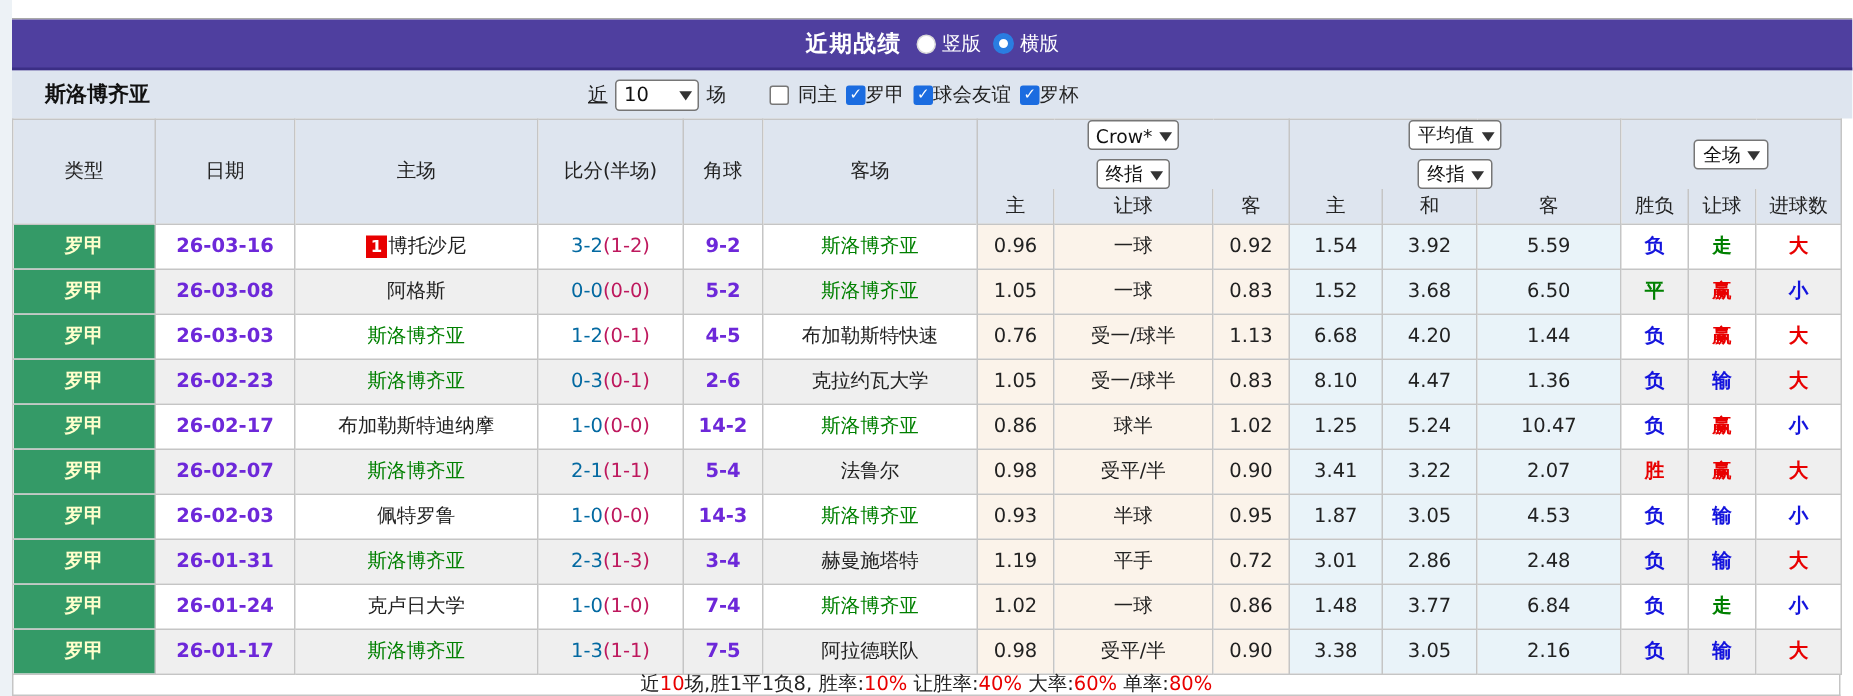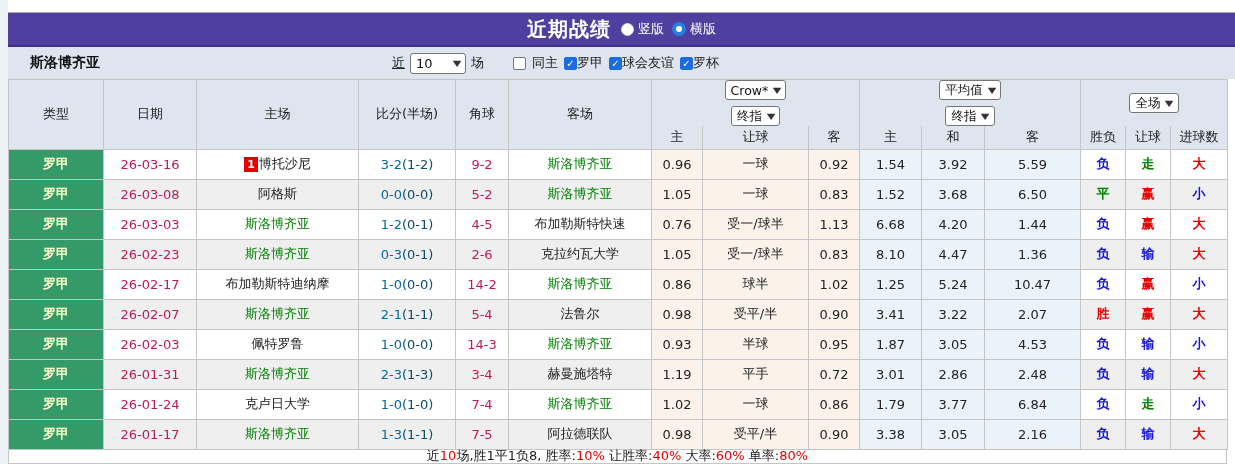--- a/index.html
+++ b/index.html
@@ -6,21 +6,21 @@
   html,body { width:1235px; height:464px; overflow:hidden; background:#fff;
     font-family:"DejaVu Sans","Liberation Sans",sans-serif; font-size:13px; color:#222; }
   .page { position:relative; width:1235px; height:464px; display:flex; }
   .gutter { width:8px; background:#edf2f6; flex:0 0 8px; }
   .content { width:1227px; }
 
   .top-strip { height:13px; background:#fff; border-bottom:1px solid #a9a9a9; }
 
   .title-bar { height:34px; background:#4f3f9f; border-bottom:2px solid #3b2e85;
     display:flex; align-items:center; justify-content:center; gap:10px; color:#fff; }
-  .title-bar .title { font-weight:bold; font-size:20px; letter-spacing:1px; }
+  .title-bar .title { font-weight:bold; font-size:15px; letter-spacing:1px; }
   .radio-group { display:flex; align-items:center; gap:8px; font-size:13px; }
   .radio-opt { display:flex; align-items:center; gap:4px; cursor:pointer; }
   .radio { width:13px; height:13px; border-radius:50%; background:#fff; border:1px solid #d9d9d9; }
   .radio.checked { border:4px solid #2a7de1; background:#fff; width:14px; height:14px; }
 
   .filter-bar { height:32px; background:#dee5ef; display:flex; align-items:center; }
   .team-name { font-weight:bold; font-size:14px; color:#111; margin-left:22px; }
   .filter-controls { display:flex; align-items:center; margin-left:292px; gap:5px; }
   .near-link { color:#222; text-decoration:underline; cursor:pointer; }
   .fake-select { display:inline-flex; align-items:center; justify-content:space-between;
@@ -41,23 +41,23 @@
   .hrow2 th { height:23px; border-top:none; }
   thead th.span2 { height:45px; }
   .sel-wrap { display:flex; align-items:center; justify-content:center; gap:6px;flex-direction:column; }
   .sel-wrap .fake-select { height:20px; font-size:12.5px; }
 
   tbody td { height:30px; font-size:13px; }
   tbody tr:nth-child(even) td { background:#efefef; }
   td.type { background:#349a67 !important; color:#ffffcc; font-weight:bold; }
   td.peach { background:#fbf3ea !important; }
   td.blue { background:#e9f3f9 !important; }
-  td.date, td.corner { color:#be185d; }
+  td.date, td.corner { color:#6d28d9;font-weight:bold; }
   .score-ft { color:#0369a1; }
-  .score-ht { color:#0c4a6e; }
+  .score-ht { color:#be185d; }
   .team.self { color:#008000; }
   .badge { display:inline-block; background:#e80000; color:#fff; font-size:11px;
     font-weight:bold; padding:0 3px; line-height:15px; margin-right:1px; }
   td.res { font-weight:bold; }
   .c-red { color:#e80000; } .c-blue { color:#1414dd; } .c-green { color:#008000; }
 
   .summary { width:1219px; height:14px; border:1px solid #c5c5c5; border-top:none;
     display:flex; align-items:center; justify-content:center; font-size:13px; background:#fff; }
   .summary .seg-red { color:#e80000; }
   .summary .seg-dark { color:#222; }
@@ -326,21 +326,21 @@
           <tr>
             <td class="type">罗甲</td>
             <td class="date">26-01-24</td>
             <td><span class="team">克卢日大学</span></td>
             <td><span class="score-ft">1-0</span><span class="score-ht">(1-0)</span></td>
             <td class="corner">7-4</td>
             <td><span class="team self">斯洛博齐亚</span></td>
             <td class="peach">1.02</td>
             <td class="peach">一球</td>
             <td class="peach">0.86</td>
-            <td class="blue">1.79</td>
+            <td class="blue">1.48</td>
             <td class="blue">3.77</td>
             <td class="blue">6.84</td>
             <td class="res c-blue">负</td>
             <td class="res c-green">走</td>
             <td class="res c-blue">小</td>
           </tr>
           <tr>
             <td class="type">罗甲</td>
             <td class="date">26-01-17</td>
             <td><span class="team self">斯洛博齐亚</span></td>

